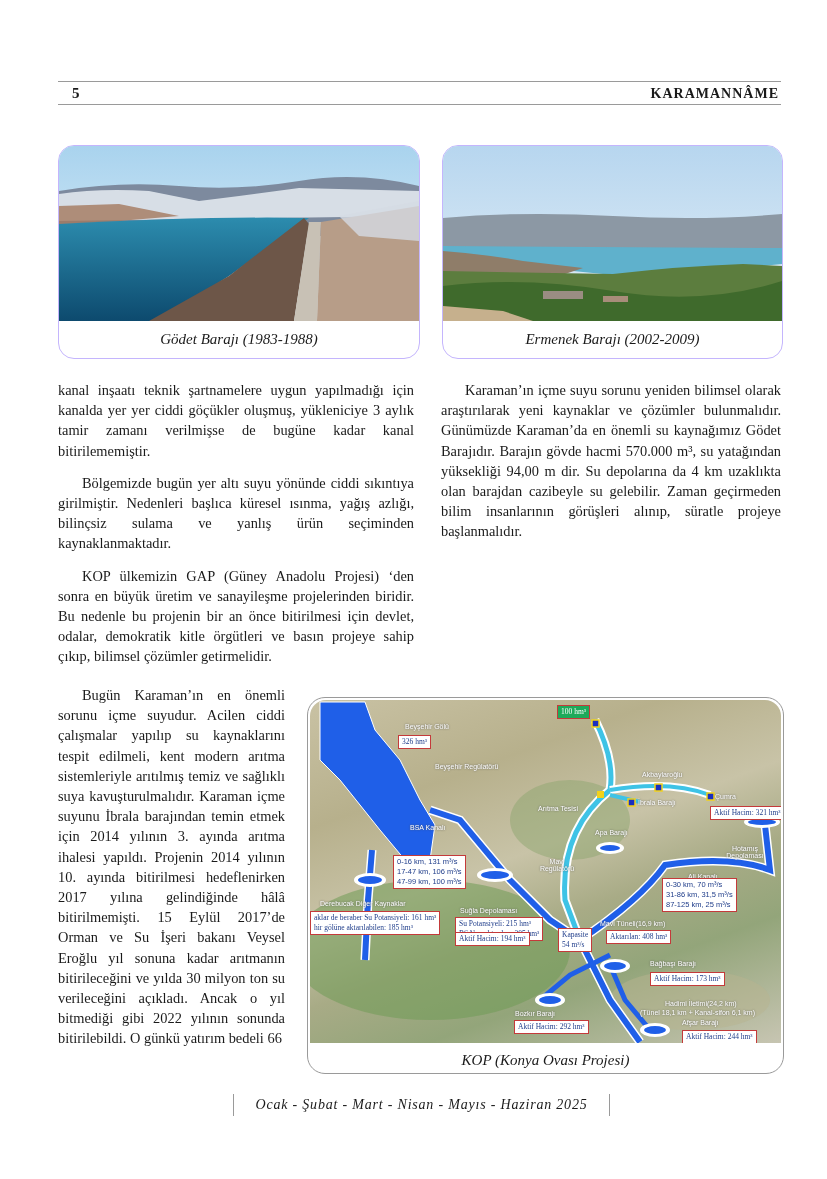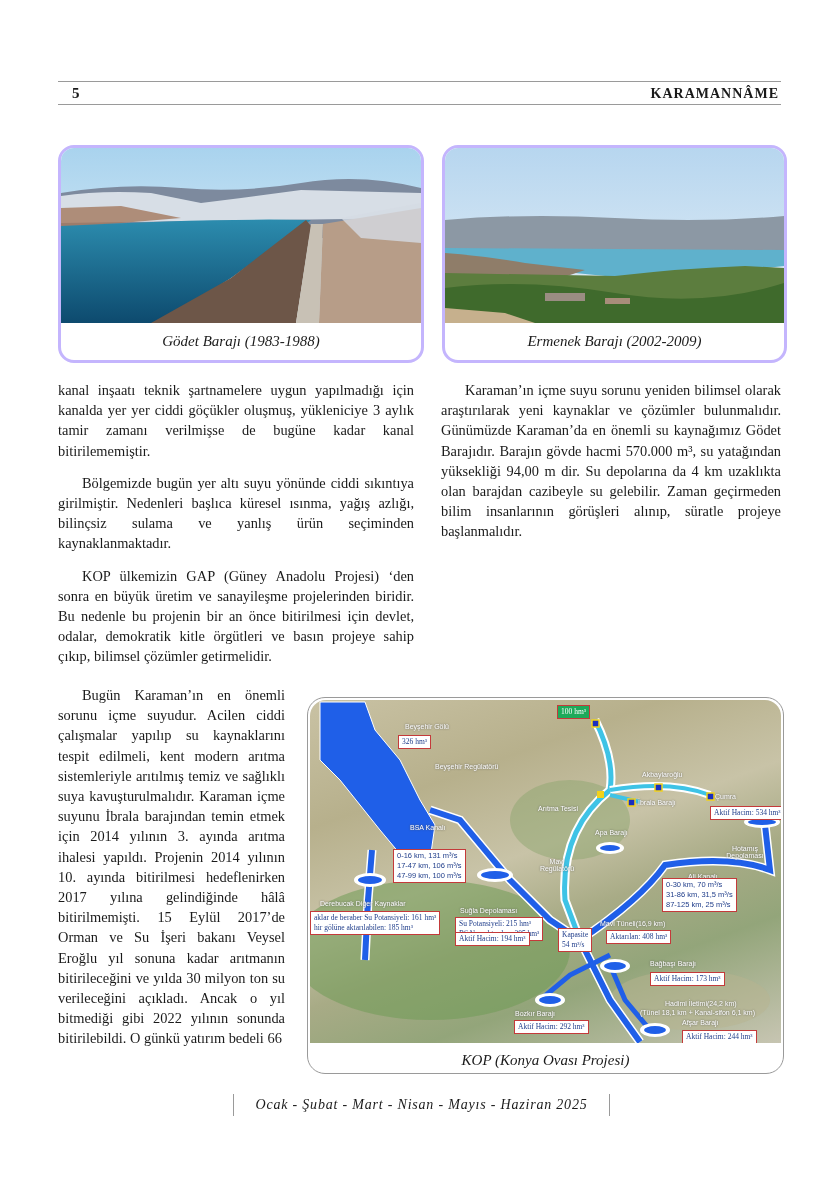--- a/index.html
+++ b/index.html
@@ -1,20 +1,20 @@
 <!DOCTYPE html>
 <html><head>
 <meta charset="utf-8">
 <style>
   html,body{margin:0;padding:0;background:#fff;}
   body{width:827px;height:1179px;position:relative;overflow:hidden;font-family:"Liberation Serif","DejaVu Serif",serif;color:#1a1a1a;}
   .hdr-line{position:absolute;left:58px;width:723px;height:1px;background:#9a9a9a;}
   .page-num{position:absolute;left:72px;top:85px;font-weight:bold;font-size:15px;}
   .mag-title{position:absolute;right:48px;top:86px;font-weight:bold;font-size:14px;letter-spacing:1px;}
-  .photo-card{position:absolute;border:3px solid #c4b5fd;border-radius:16px;overflow:hidden;background:#fff;}
+  .photo-card{position:absolute;border:1px solid #c4b5fd;border-radius:16px;overflow:hidden;background:#fff;}
   .photo{position:absolute;left:0;top:0;right:0;}
   .caption{position:absolute;left:0;right:0;bottom:0;text-align:center;font-style:italic;font-size:15px;}
   .col{position:absolute;font-size:14.4px;line-height:20.2px;text-align:justify;}
   .col p{margin:0 0 12px 0;text-indent:24px;}
   .col p.noindent{text-indent:0;}
   .map-card{position:absolute;left:307px;top:697px;width:475px;height:375px;border:1px solid #9a9a9a;border-radius:18px;overflow:hidden;background:#fff;}
   .map{position:absolute;left:2px;top:2px;width:471px;height:343px;overflow:hidden;border-radius:16px 16px 0 0;
      background:linear-gradient(160deg,#c9c2a4 0%,#b7b08c 25%,#c8c3a7 45%,#a8ab86 60%,#93a57a 75%,#c7c5b2 100%);}
   .map-label{position:absolute;font-family:"Liberation Sans",sans-serif;font-size:7px;color:#fff;text-shadow:0 0 2px #555;white-space:nowrap;}
   .map-box{position:absolute;background:#fff;border:1.5px solid #c43a3a;font-family:"Liberation Serif",serif;font-size:7.5px;color:#1f3d8a;padding:1px 3px;line-height:10px;white-space:nowrap;}
@@ -156,22 +156,22 @@
     <span class="map-label" style="left:150px;top:207px;">Suğla Depolaması</span>
     <span class="map-label" style="left:290px;top:220px;">Mavi Tüneli(16,9 km)</span>
     <span class="map-label" style="left:340px;top:260px;">Bağbaşı Barajı</span>
     <span class="map-label" style="left:205px;top:310px;">Bozkır Barajı</span>
     <span class="map-label" style="left:355px;top:300px;">Hadimi İletimi(24,2 km)</span>
     <span class="map-label" style="left:330px;top:309px;">(Tünel 18,1 km + Kanal-sifon 6,1 km)</span>
     <span class="map-label" style="left:372px;top:319px;">Afşar Barajı</span>
 
     <div class="map-box" style="left:88px;top:35px;">326 hm³</div>
     <div class="map-box green" style="left:247px;top:5px;">100 hm³</div>
-    <div class="map-box" style="left:400px;top:106px;">Aktif Hacim: 534 hm³</div>
-    <div class="map-box sans" style="left:83px;top:149px;">
+    <div class="map-box" style="left:400px;top:106px;">Aktif Hacim: 321 hm³</div>
+    <div class="map-box sans" style="left:83px;top:155px;">
       <div>0-16 km, 131 m³/s</div>
       <div>17-47 km, 106 m³/s</div>
       <div>47-99 km, 100 m³/s</div>
     </div>
     <div class="map-box sans" style="left:352px;top:178px;">
       <div>0-30 km, 70 m³/s</div>
       <div>31-86 km, 31,5 m³/s</div>
       <div>87-125 km, 25 m³/s</div>
     </div>
     <div class="map-box" style="left:0px;top:211px;">

